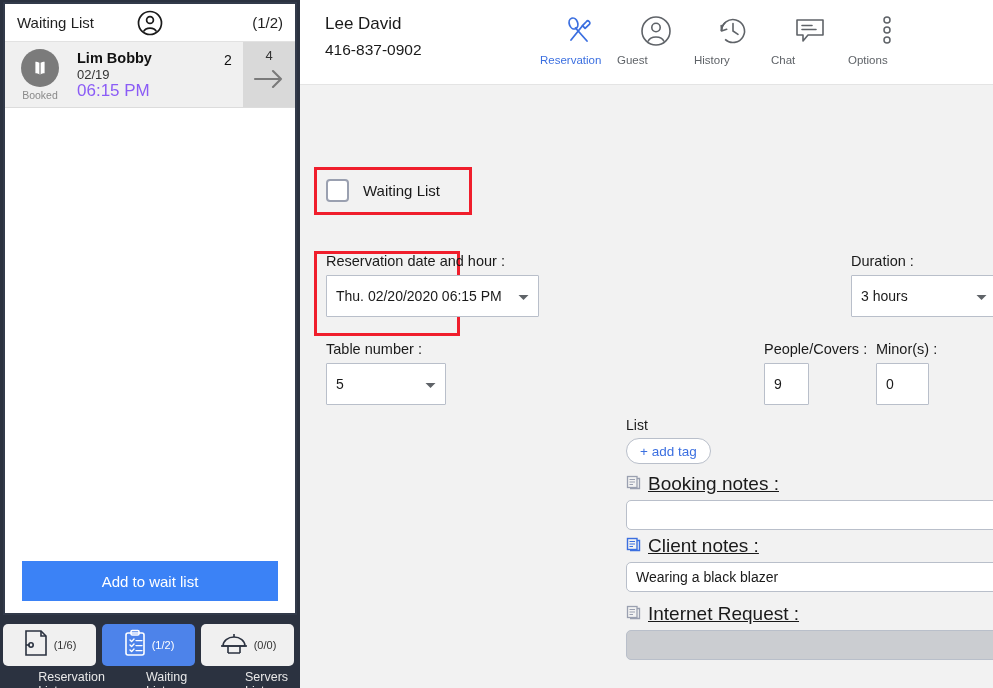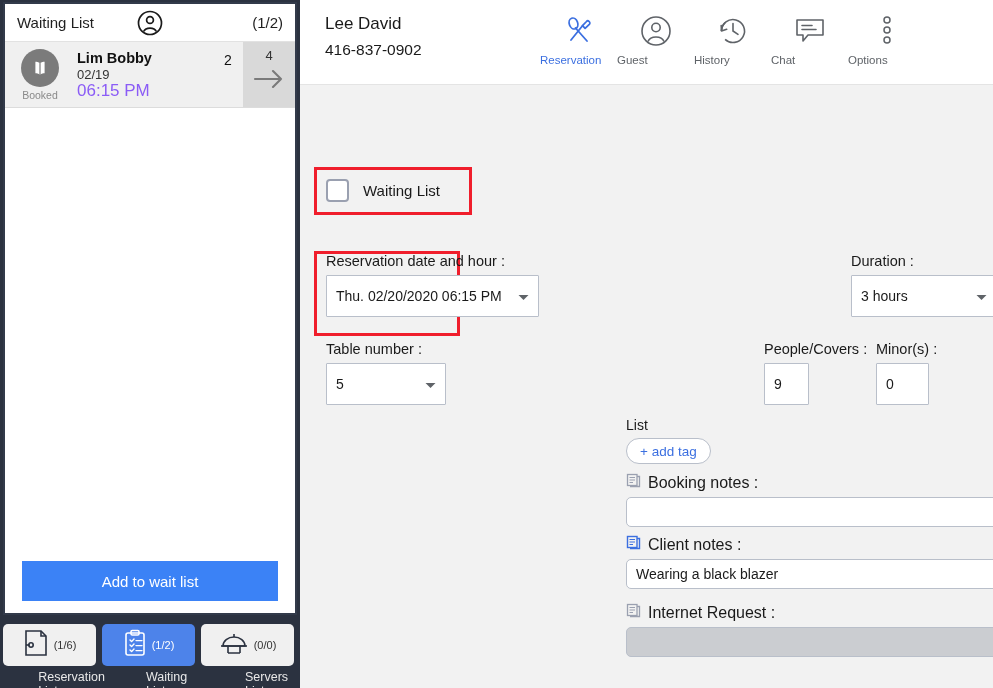--- a/index.html
+++ b/index.html
@@ -132,21 +132,21 @@
   #tags-wrap { position: absolute; left: 326px; top: 332px; }
   #tags-label { font-size: 14px; color: #1a1a1a; }
   #add-tag {
     margin-top: 5px; display: inline-flex; align-items: center; justify-content: center;
     height: 26px; padding: 0 13px; border: 1px solid #b9bfca; border-radius: 14px;
     background: #fff; font-size: 13.5px; color: #3b6fe0; cursor: pointer;
   }
 
   .note-block { position: absolute; }
   .note-head { display: flex; align-items: center; gap: 7px; margin-bottom: 5px; }
-  .note-title { font-size: 16px; color: #1a1a1a; }
+  .note-title { font-size: 19px; color: #1a1a1a; text-decoration: underline; }
   .note-input {
     width: 656px; height: 30px; background: #fff; border: 1px solid #b9bfca;
     border-radius: 5px; padding: 0 9px; font-size: 14px; color: #1a1a1a;
     font-family: inherit; display: flex; align-items: center;
   }
   #blk-booking { left: 326px; top: 388px; }
   #blk-client { left: 326px; top: 450px; }
   #blk-internet { left: 326px; top: 518px; }
   #blk-internet .note-input { background: #cbcdd1; }
 </style>

